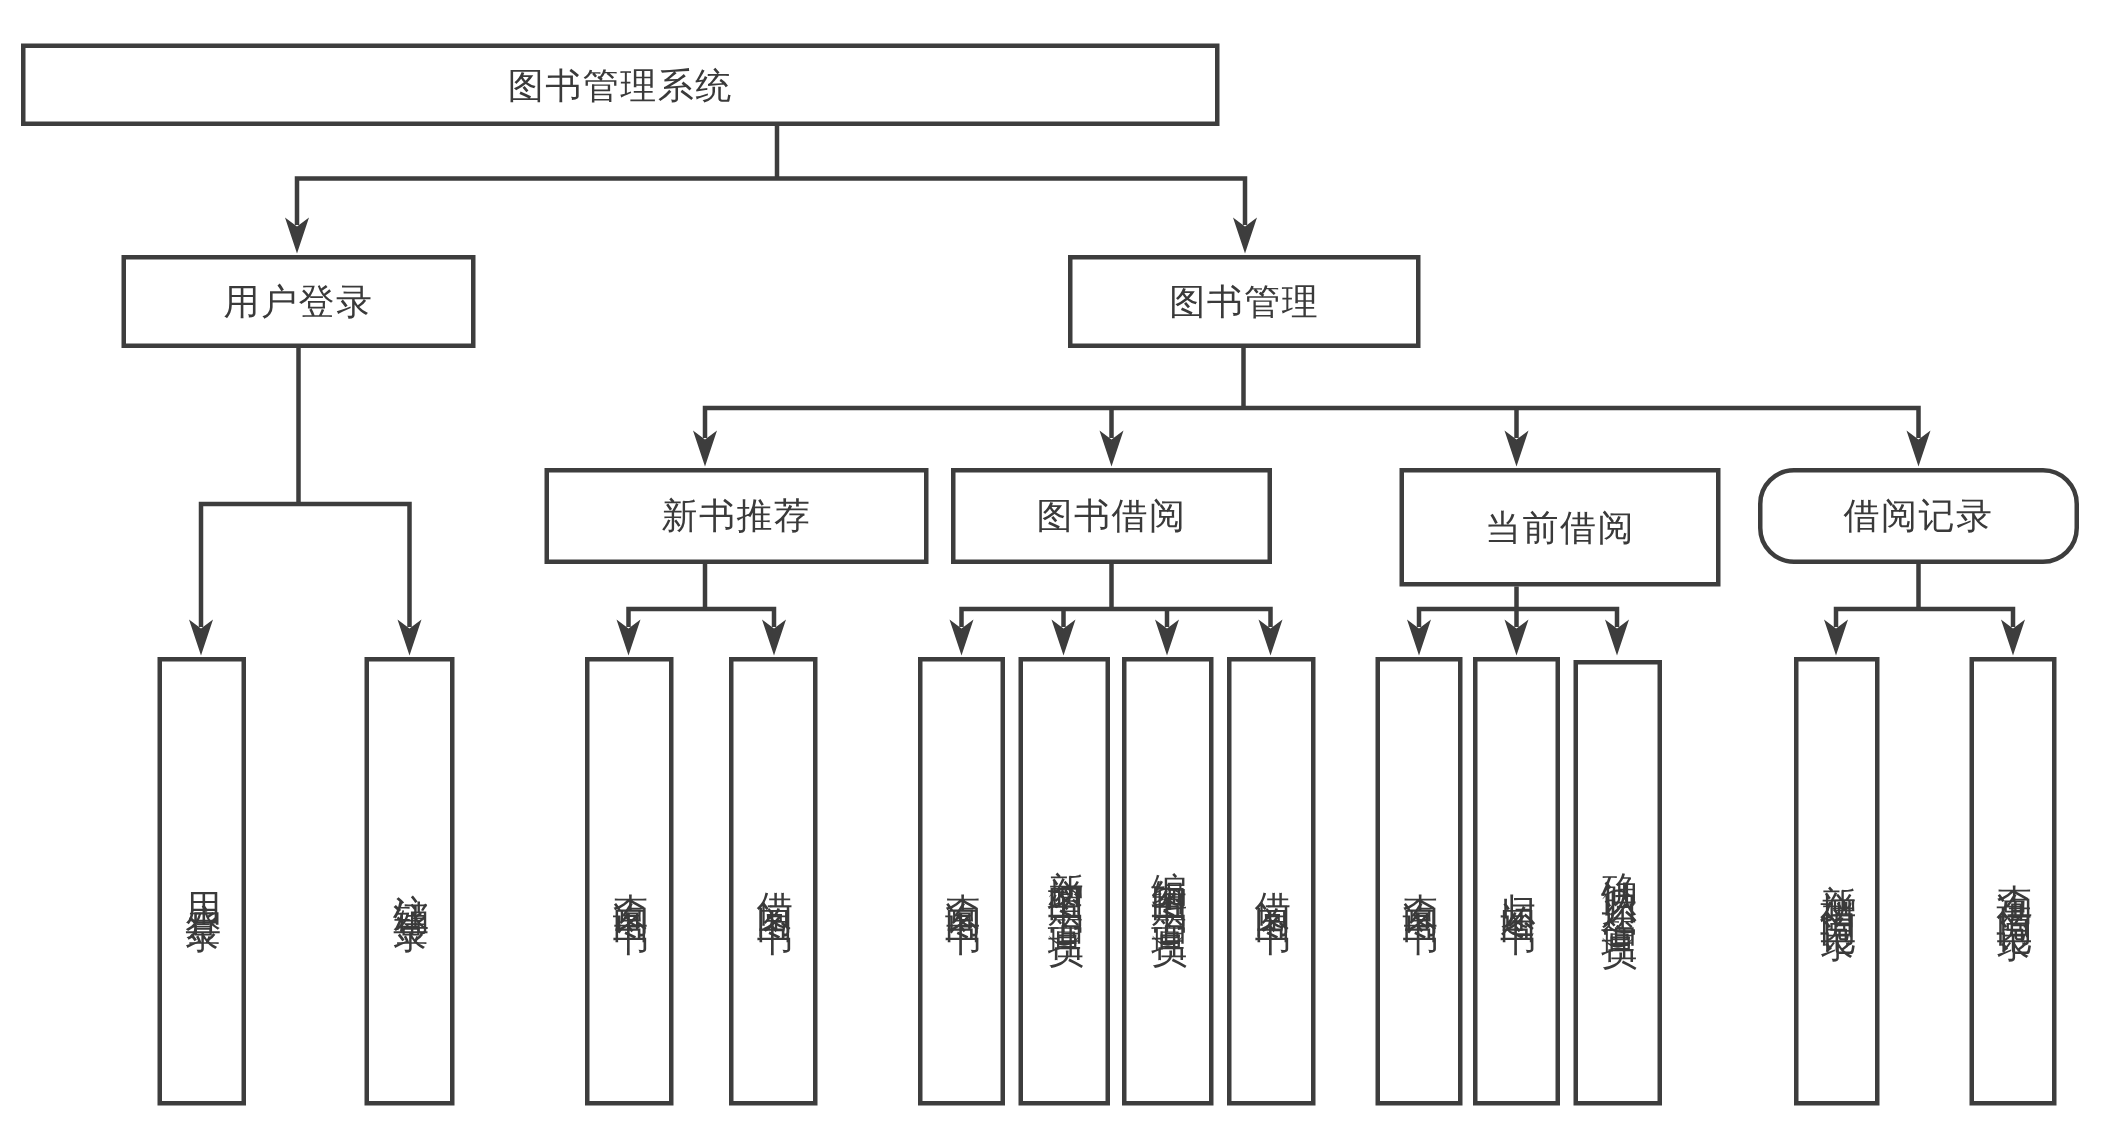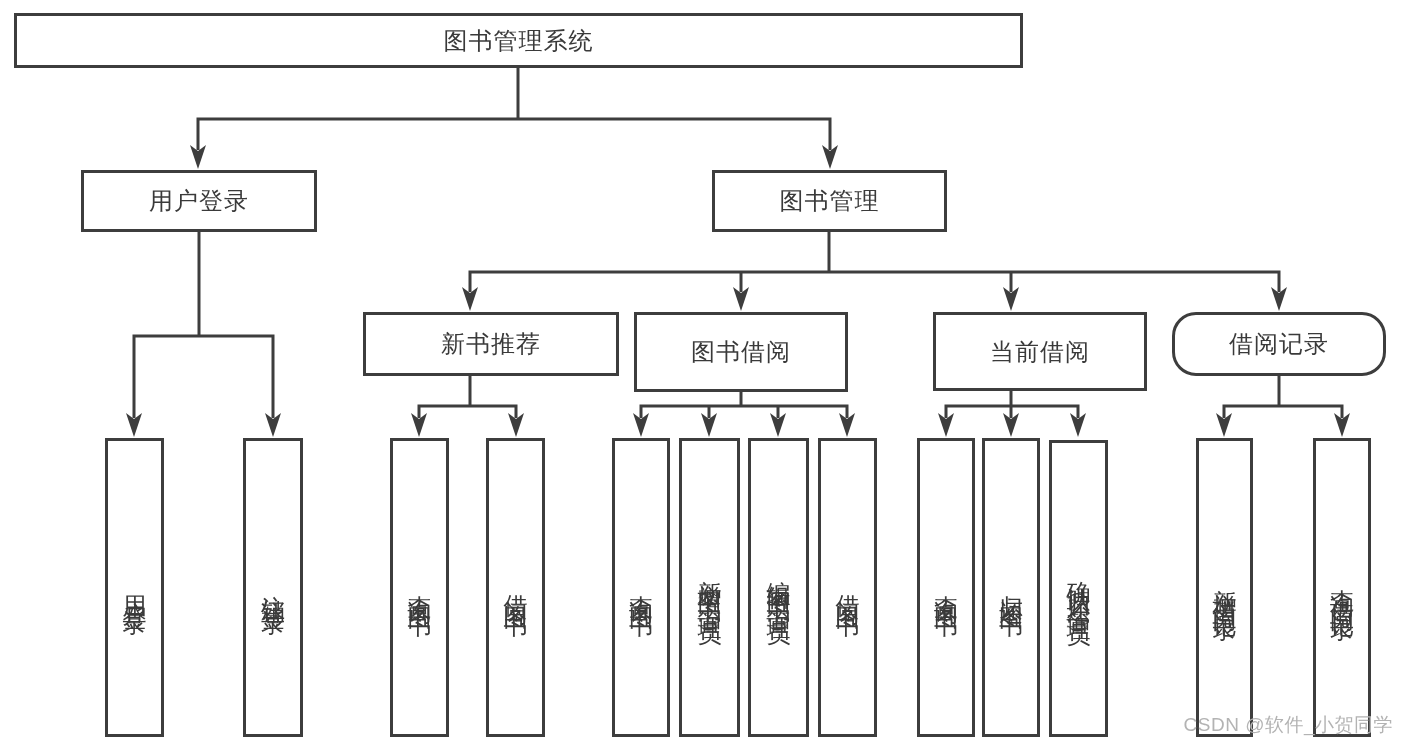--- a/index.html
+++ b/index.html
@@ -74,35 +74,35 @@
       <path d="M778 437 L770 413 L778 419 L786 413 Z"></path>
       <path d="M847 437 L839 413 L847 419 L855 413 Z"></path>
       <path d="M946 437 L938 413 L946 419 L954 413 Z"></path>
       <path d="M1011 437 L1003 413 L1011 419 L1019 413 Z"></path>
       <path d="M1078 437 L1070 413 L1078 419 L1086 413 Z"></path>
       <path d="M1224 437 L1216 413 L1224 419 L1232 413 Z"></path>
       <path d="M1342 437 L1334 413 L1342 419 L1350 413 Z"></path>
     </g>
   </svg>
 
-  <div class="node node-h" style="left:14px; top:13px; width:1009px; height:55px;">
+  <div class="node node-h" style="left:14px; top:29px; width:799px; height:55px;">
     <span>图书管理系统</span>
   </div>
 
   <div class="node node-h" style="left:81px; top:170px; width:236px; height:62px;">
     <span>用户登录</span>
   </div>
   <div class="node node-h" style="left:712px; top:170px; width:235px; height:62px;">
     <span>图书管理</span>
   </div>
 
   <div class="node node-h" style="left:363px; top:312px; width:256px; height:64px;">
     <span>新书推荐</span>
   </div>
-  <div class="node node-h" style="left:634px; top:312px; width:214px; height:80px;">
+  <div class="node node-h" style="left:634px; top:312px; width:214px; height:64px;">
     <span>图书借阅</span>
   </div>
   <div class="node node-h" style="left:904px; top:312px; width:214px; height:79px;margin-left:29px;">
     <span>当前借阅</span>
   </div>
   <div class="node node-h" style="left:1172px; top:312px; width:214px; height:64px;border-radius:24px;">
     <span>借阅记录</span>
   </div>
 
   <div class="node node-v" style="left:105px; top:438px; width:59px; height:299px;">
@@ -138,15 +138,14 @@
   <div class="node node-v" style="left:1049px; top:440px; width:59px; height:297px;">
     <span class="vlabel">确认归还（管理员）</span>
   </div>
   <div class="node node-v" style="left:1196px; top:438px; width:57px; height:299px;">
     <span class="vlabel">新增借阅记录</span>
   </div>
   <div class="node node-v" style="left:1313px; top:438px; width:58px; height:299px;">
     <span class="vlabel">查询借阅记录</span>
   </div>
 
-  <div class="watermark">CSDN @软件_小贺同学</div>
 
 </div>
 
 </body></html>

